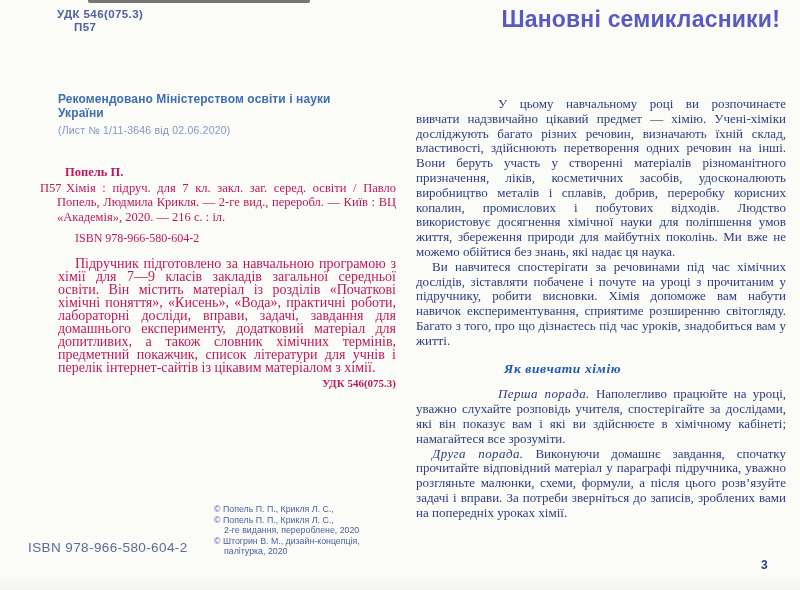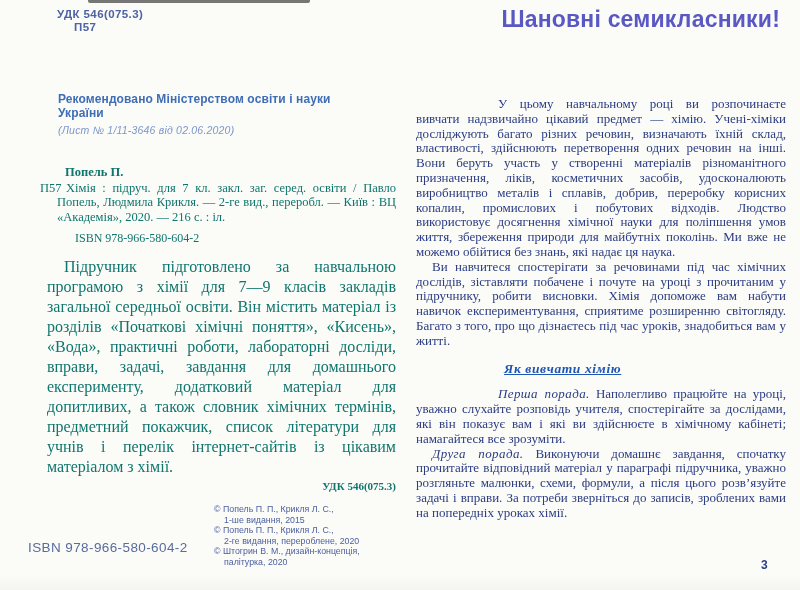--- a/index.html
+++ b/index.html
@@ -34,37 +34,37 @@
     position:absolute; top:8px; left:57px;
     font-family:"Liberation Sans", sans-serif;
     font-size:11.5px; line-height:13px; font-weight:bold;
     color:#4e62a4; letter-spacing:.4px;
   }
   .udk-top .udk-line2 { margin-left:17px; }
 
   .recommendation { position:absolute; top:92px; left:58px; width:300px;
     font-family:"Liberation Sans", sans-serif; }
   .rec-main { font-size:12px; font-weight:bold; color:#3f6db6; letter-spacing:.1px; }
-  .rec-note { font-size:10.5px; color:#7d97cb; margin-top:4px; letter-spacing:.2px;font-style:italic; }
+  .rec-note { font-size:10.5px; color:#7d97cb; margin-top:4px; letter-spacing:.2px; }
 
   .catalog {
     position:absolute; top:165px; left:40px; width:356px;
-    color:#0f766e; font-size:12.5px; line-height:14.5px;
+    color:#be185d; font-size:12.5px; line-height:14.5px;
   }
   .author-heading { font-weight:bold; margin-left:25px; margin-bottom:1px; }
   .catalog-entry {
     position:relative; margin-left:17px; text-indent:9px;
     text-align:justify;
   }
   .catalog-label {
     position:absolute; left:-17px; top:0; text-indent:0;
   }
   .isbn-catalog { margin:7px 0 0 35px; font-size:12px; }
   .annotation {
-    margin:11px 0 0 7px; font-size:16px; line-height:20px;
+    margin:11px 0 0 18px; font-size:14px; line-height:13px;
     text-align:justify; text-indent:17px;
   }
   .udk-bottom { text-align:right; font-weight:bold; font-size:11px; margin-top:2px; }
 
   .isbn-bottom {
     position:absolute; left:28px; top:540px;
     font-family:"Liberation Sans", sans-serif;
     font-size:13.5px; color:#5a6b9c; letter-spacing:.4px;
   }
   .copyright-block {
@@ -86,21 +86,20 @@
     font-size:13px; line-height:14.8px; color:#2b3c82;
     text-align:justify;
   }
   .body-col p { margin:0; }
   .indent-deep { text-indent:82px; }
   .indent-norm { text-indent:16px; }
   .section-heading {
     font-size:13.5px; font-weight:bold; font-style:italic;
     color:#1f56b4; margin:13px 0 11px 88px; letter-spacing:.6px;
     text-align:left;
-    text-decoration:underline;
   }
   .advice-lead { font-style:italic; letter-spacing:.4px; }
   .page-number {
     position:absolute; top:558px; left:361px;
     font-family:"Liberation Sans", sans-serif;
     font-size:12px; font-weight:bold; color:#2b3c82;
   }
 </style>
 </head>
 <body>
@@ -131,21 +130,20 @@
       <div class="isbn-catalog">ISBN 978-966-580-604-2</div>
       <p class="annotation">Підручник підготовлено за навчальною програмою з хімії для 7—9 класів закладів загальної середньої освіти. Він містить матеріал із розділів «Початкові хімічні поняття», «Кисень», «Вода», практичні роботи, лабораторні досліди, вправи, задачі, завдання для домашнього експерименту, додатковий матеріал для допитливих, а також словник хімічних термінів, предметний покажчик, список літератури для учнів і перелік інтернет-сайтів із цікавим матеріалом з хімії.</p>
       <div class="udk-bottom">УДК 546(075.3)</div>
     </div>
 
     <div class="isbn-bottom">ISBN 978-966-580-604-2</div>
 
     <div class="copyright-block">
       <div class="copyright-item">
         <div class="l1">© Попель П. П., Крикля Л. С.,</div>
-        <div class="l2">1-ше видання, 2015</div>
       </div>
       <div class="copyright-item">
         <div class="l1">© Попель П. П., Крикля Л. С.,</div>
         <div class="l2">2-ге видання, перероблене, 2020</div>
       </div>
       <div class="copyright-item">
         <div class="l1">© Штогрин В. М.,  дизайн-концепція,</div>
         <div class="l2">палітурка, 2020</div>
       </div>
     </div>

